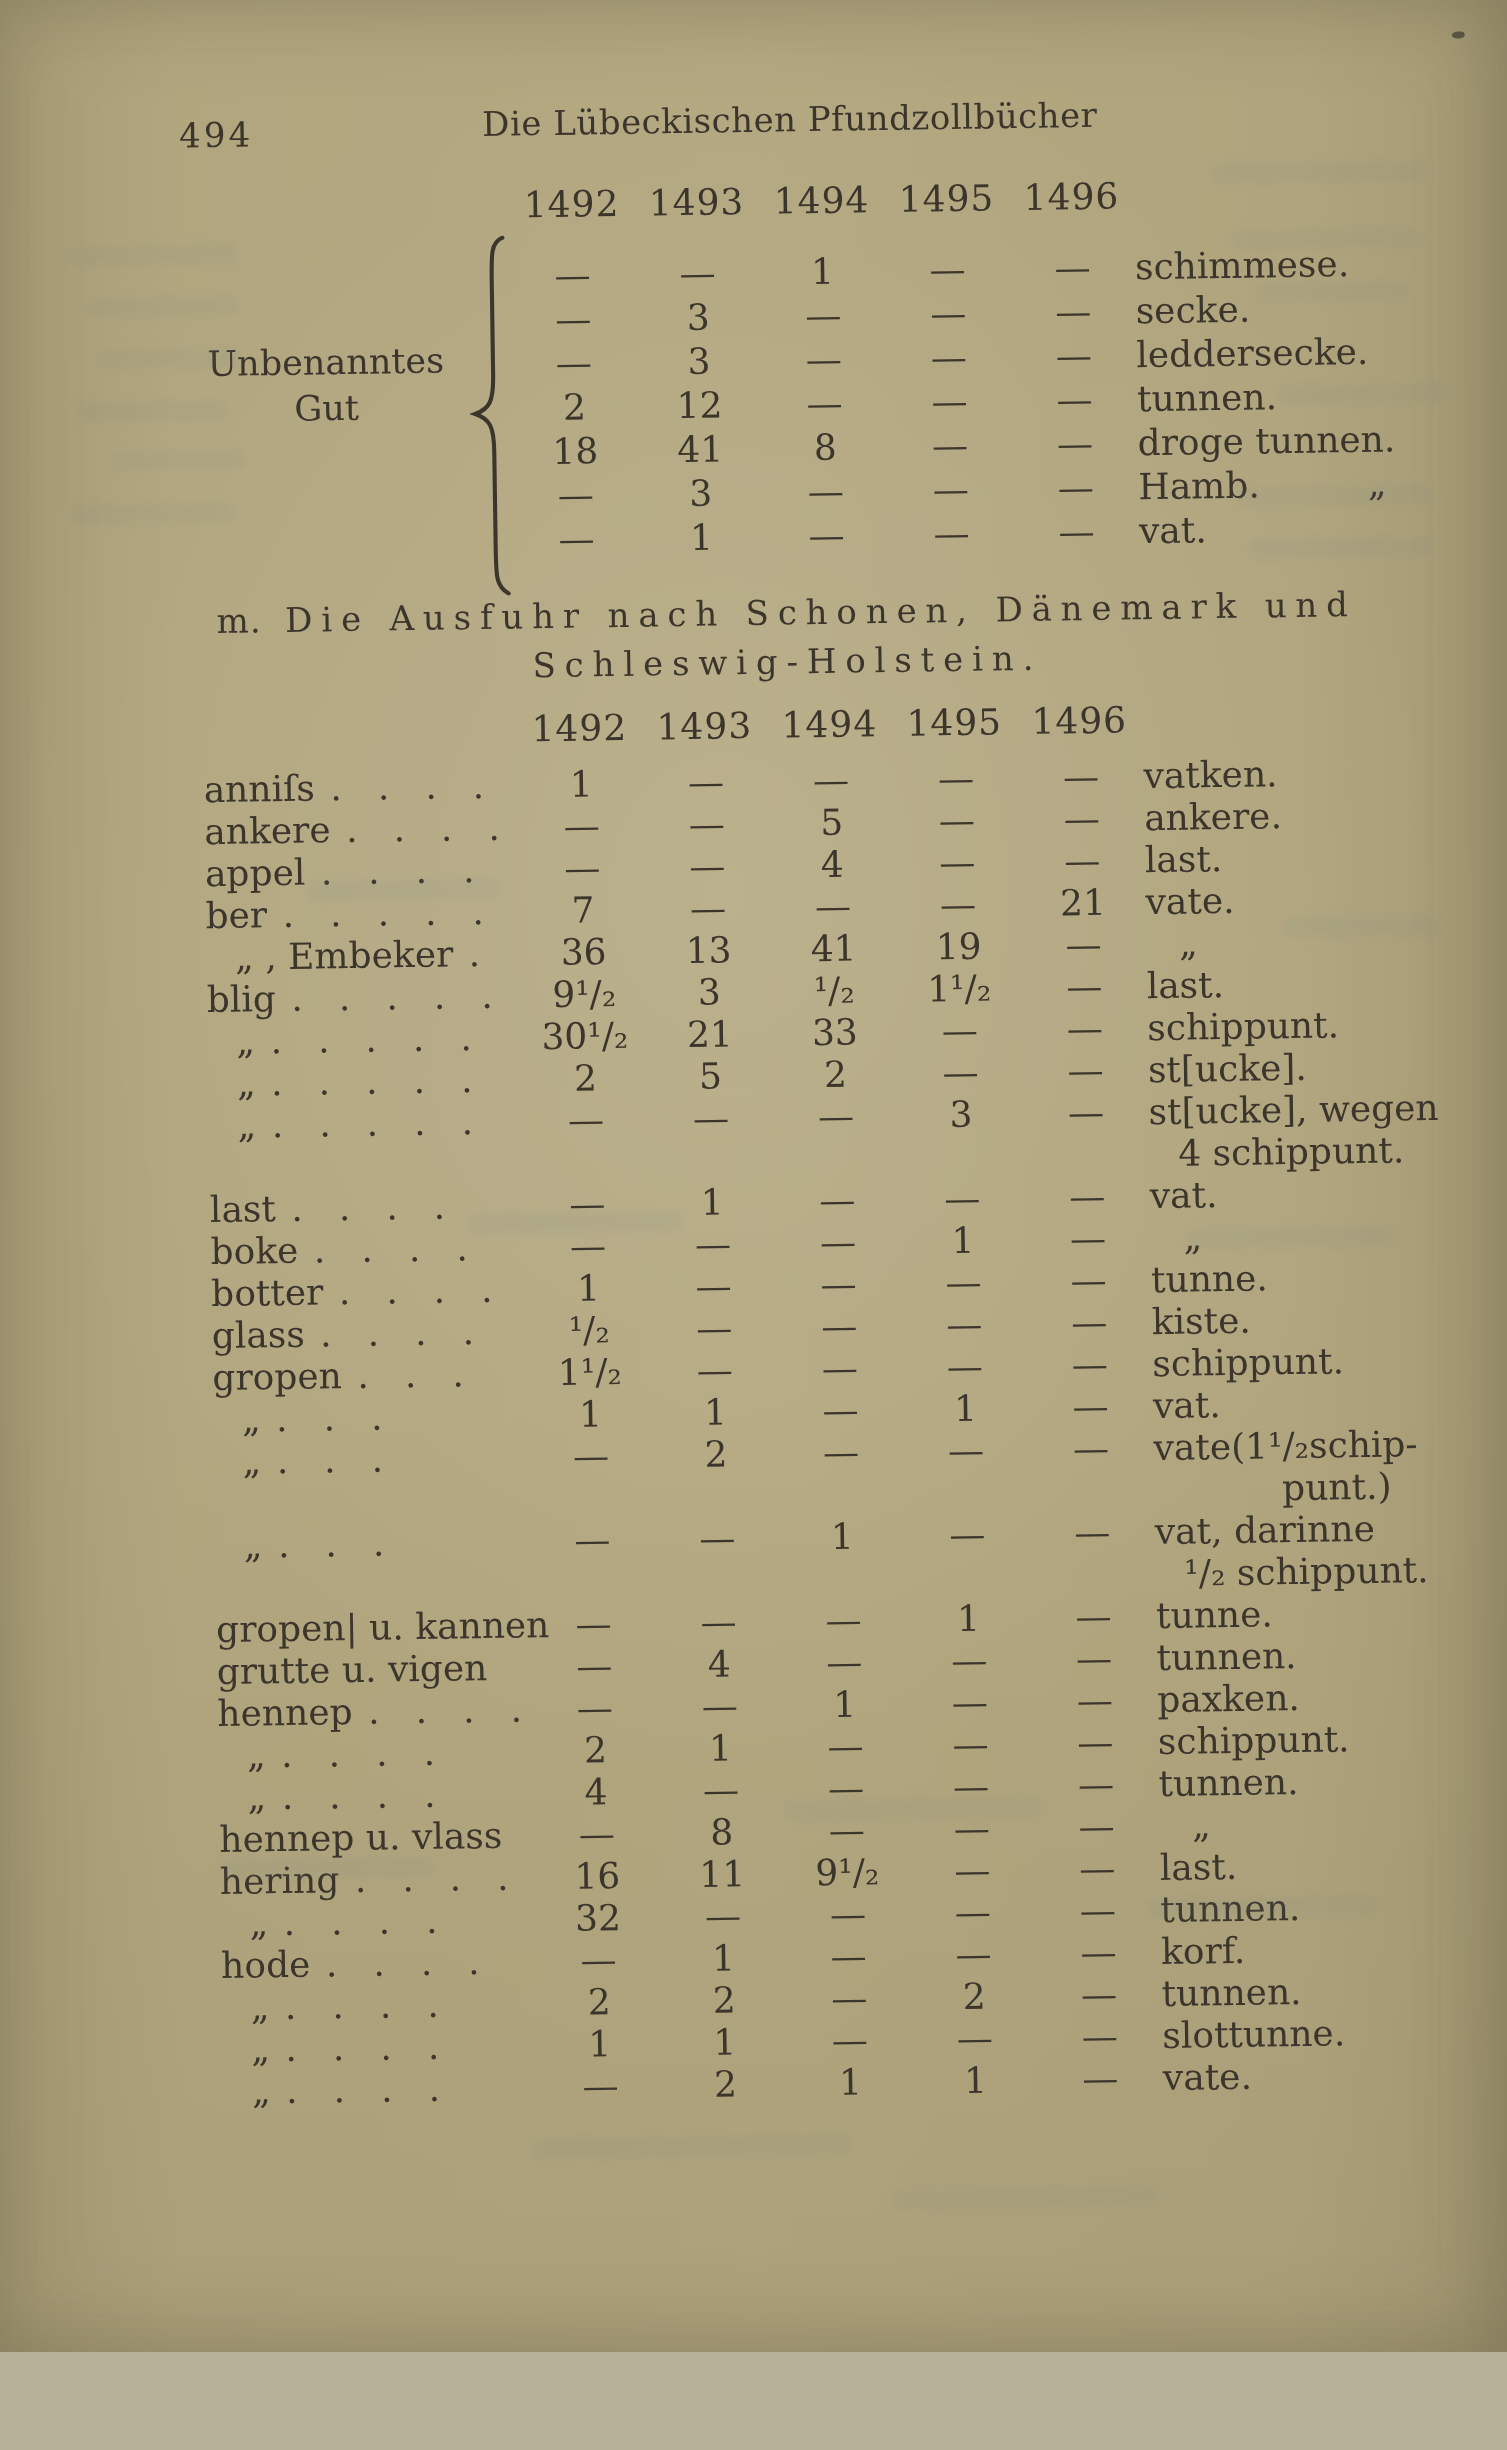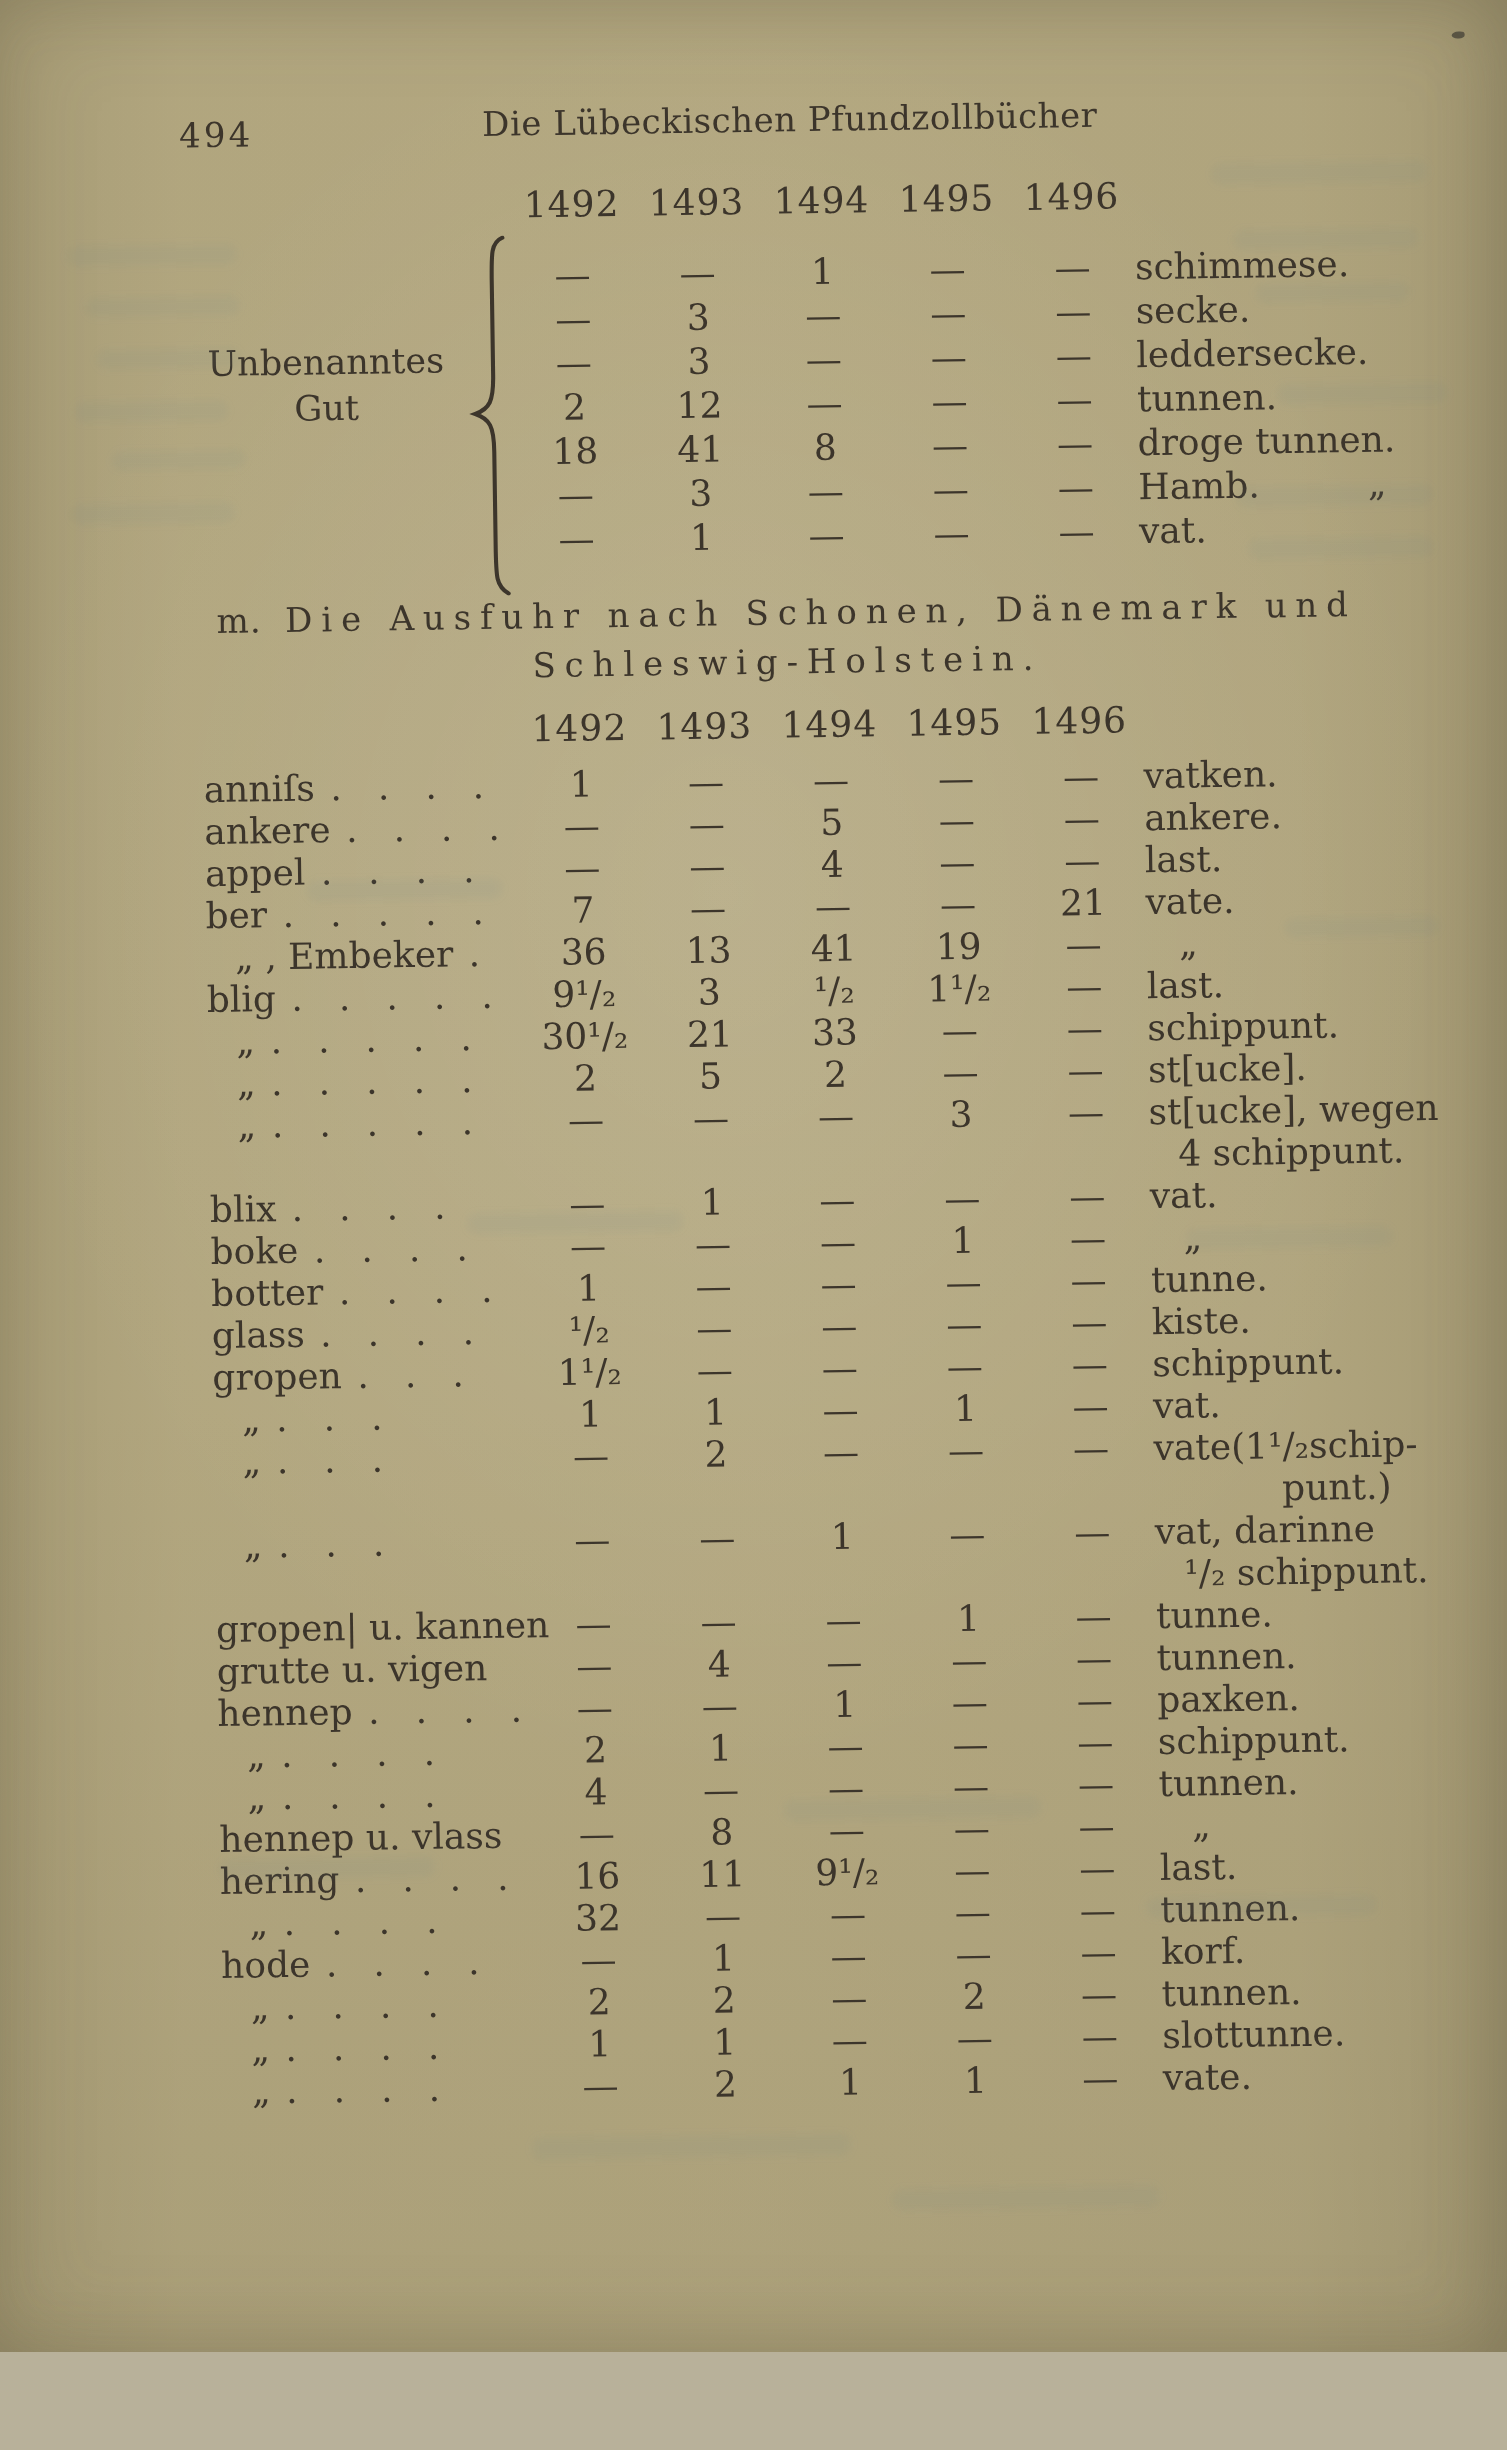--- a/index.html
+++ b/index.html
@@ -239,21 +239,21 @@
         <div class="trow">
           <div class="cell label q"><span>„</span><span class="leader">. . . . .</span></div>
           <div class="cell val">—</div>
           <div class="cell val">—</div>
           <div class="cell val">—</div>
           <div class="cell val">3</div>
           <div class="cell val">—</div>
           <div class="cell unit"><span>st[ucke], wegen</span><span class="l2" style="margin-left: 29px;">4 schippunt.</span></div>
         </div>
         <div class="trow">
-          <div class="cell label"><span>blix</span><span class="leader">. . . .</span></div>
+          <div class="cell label"><span>last</span><span class="leader">. . . .</span></div>
           <div class="cell val">—</div>
           <div class="cell val">1</div>
           <div class="cell val">—</div>
           <div class="cell val">—</div>
           <div class="cell val">—</div>
           <div class="cell unit"><span>vat.</span></div>
         </div>
         <div class="trow">
           <div class="cell label"><span>boke</span><span class="leader">. . . .</span></div>
           <div class="cell val">—</div>

